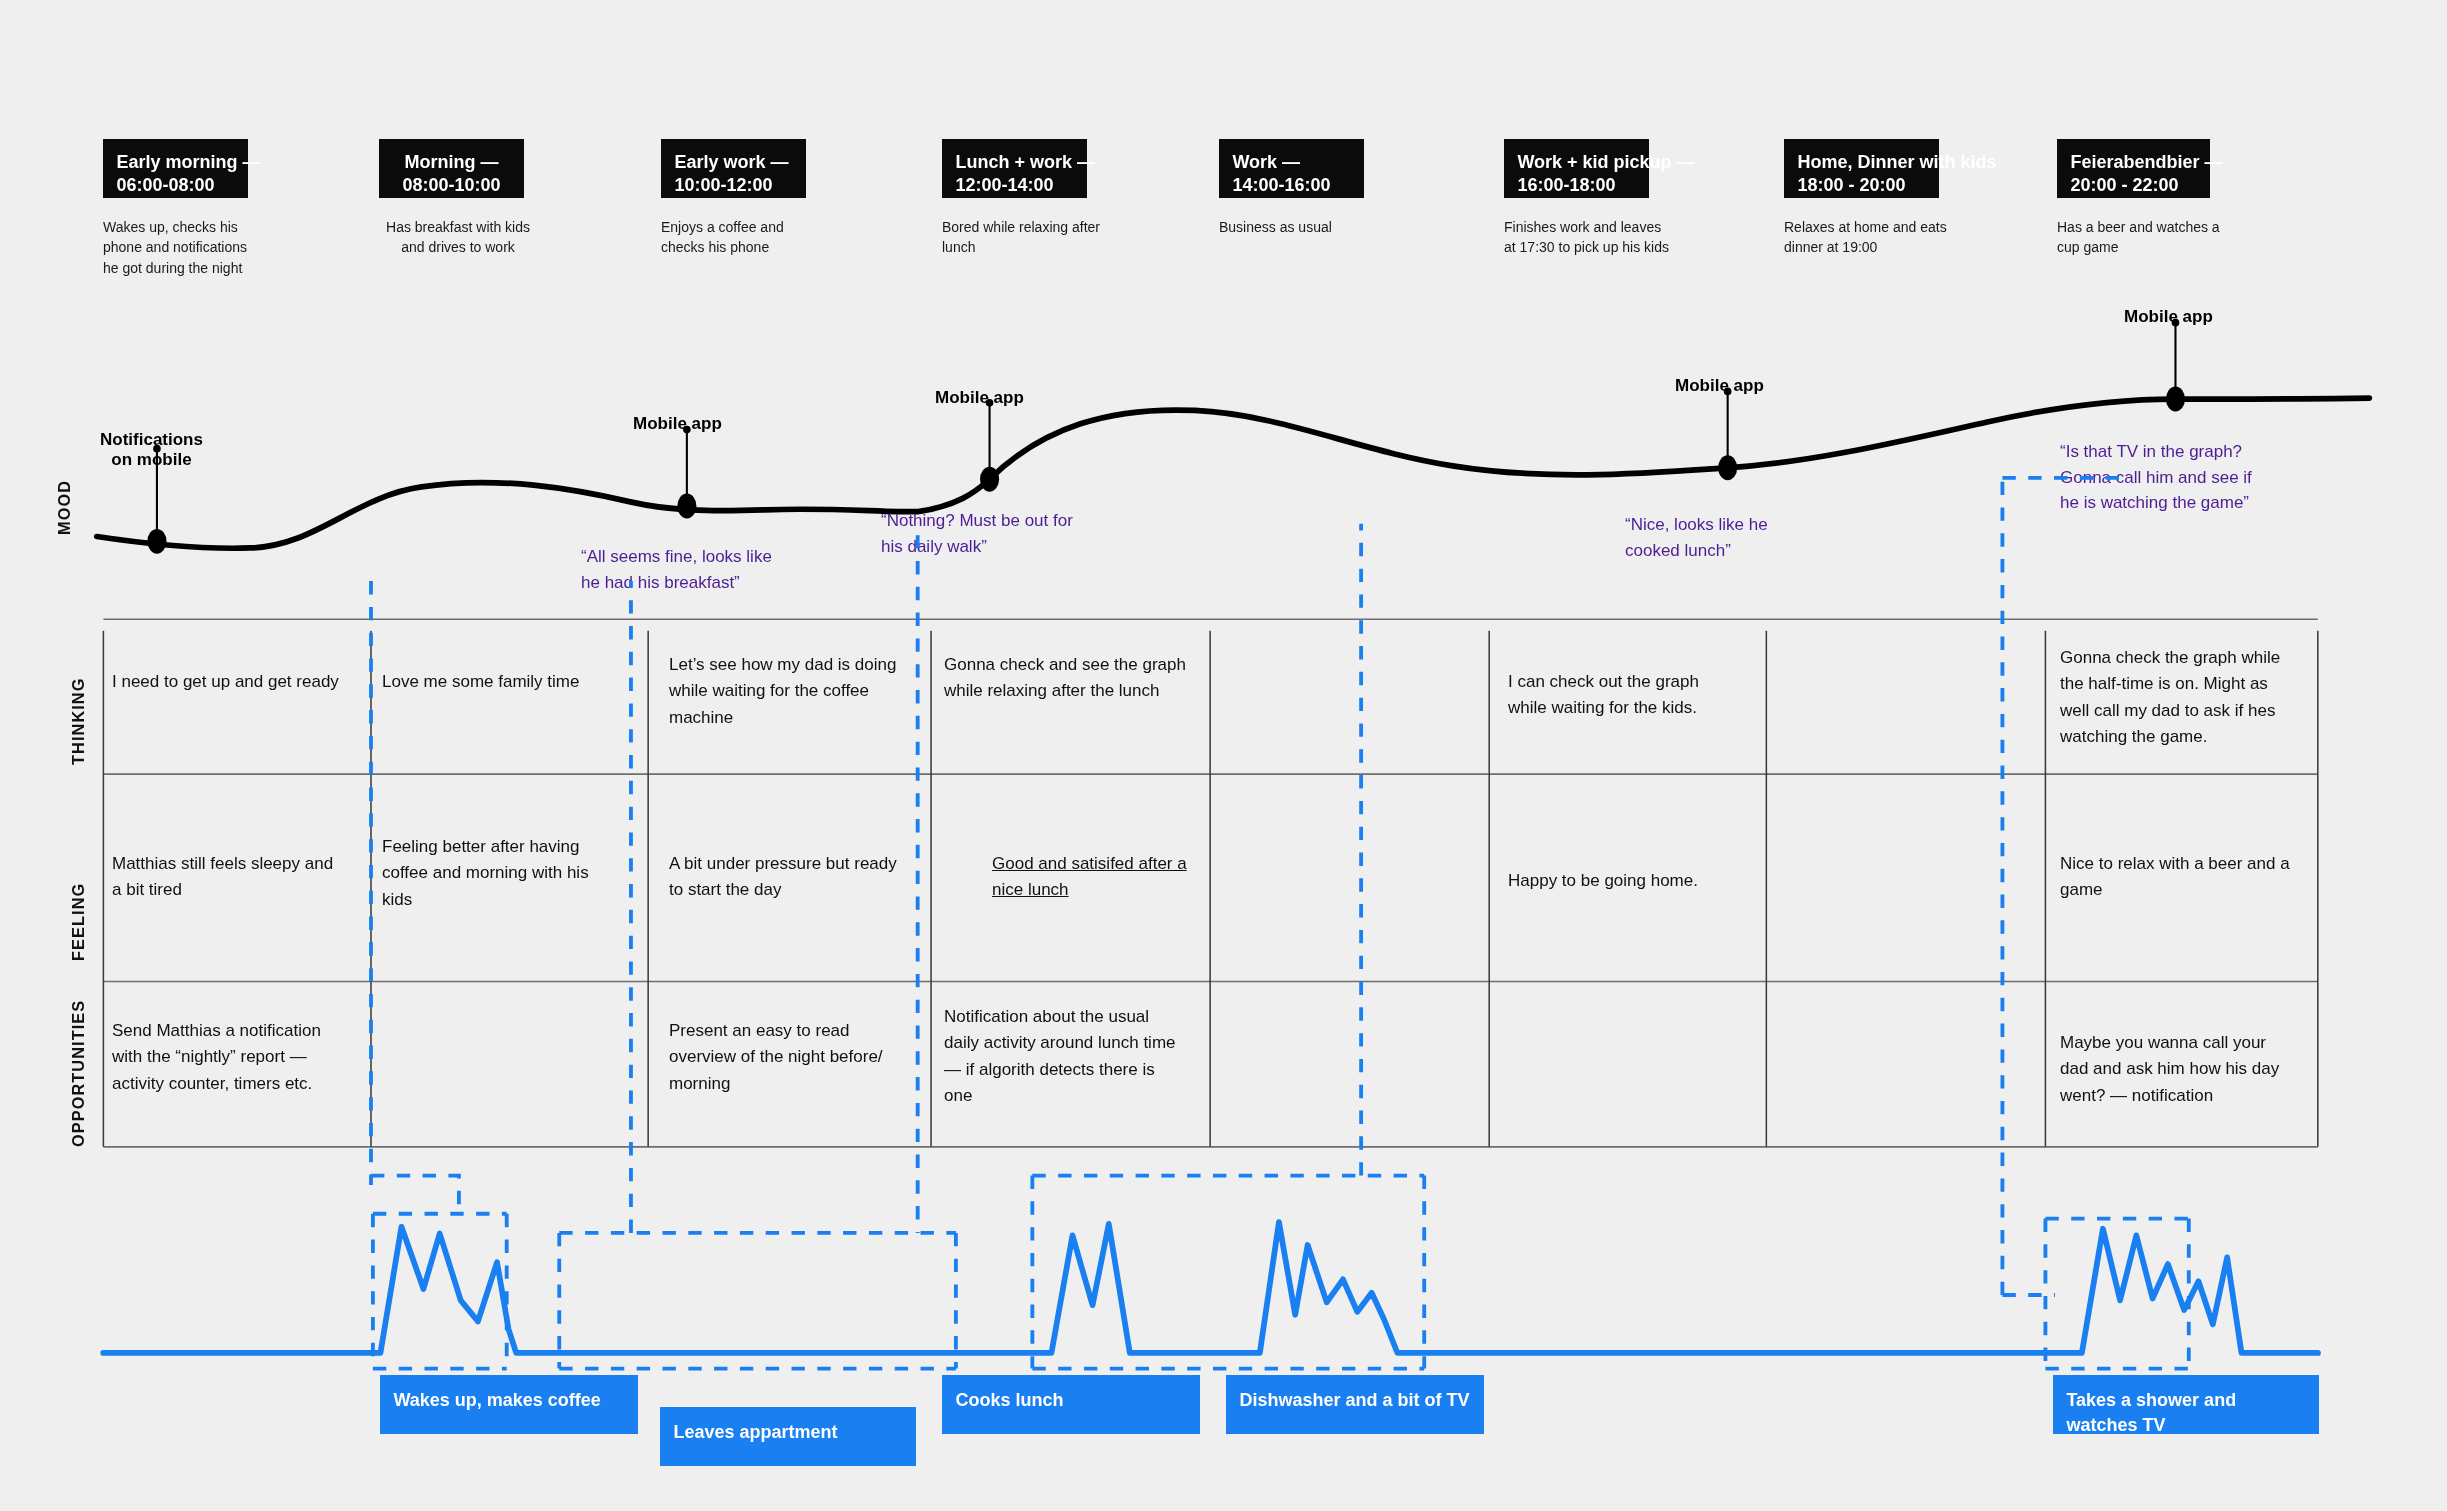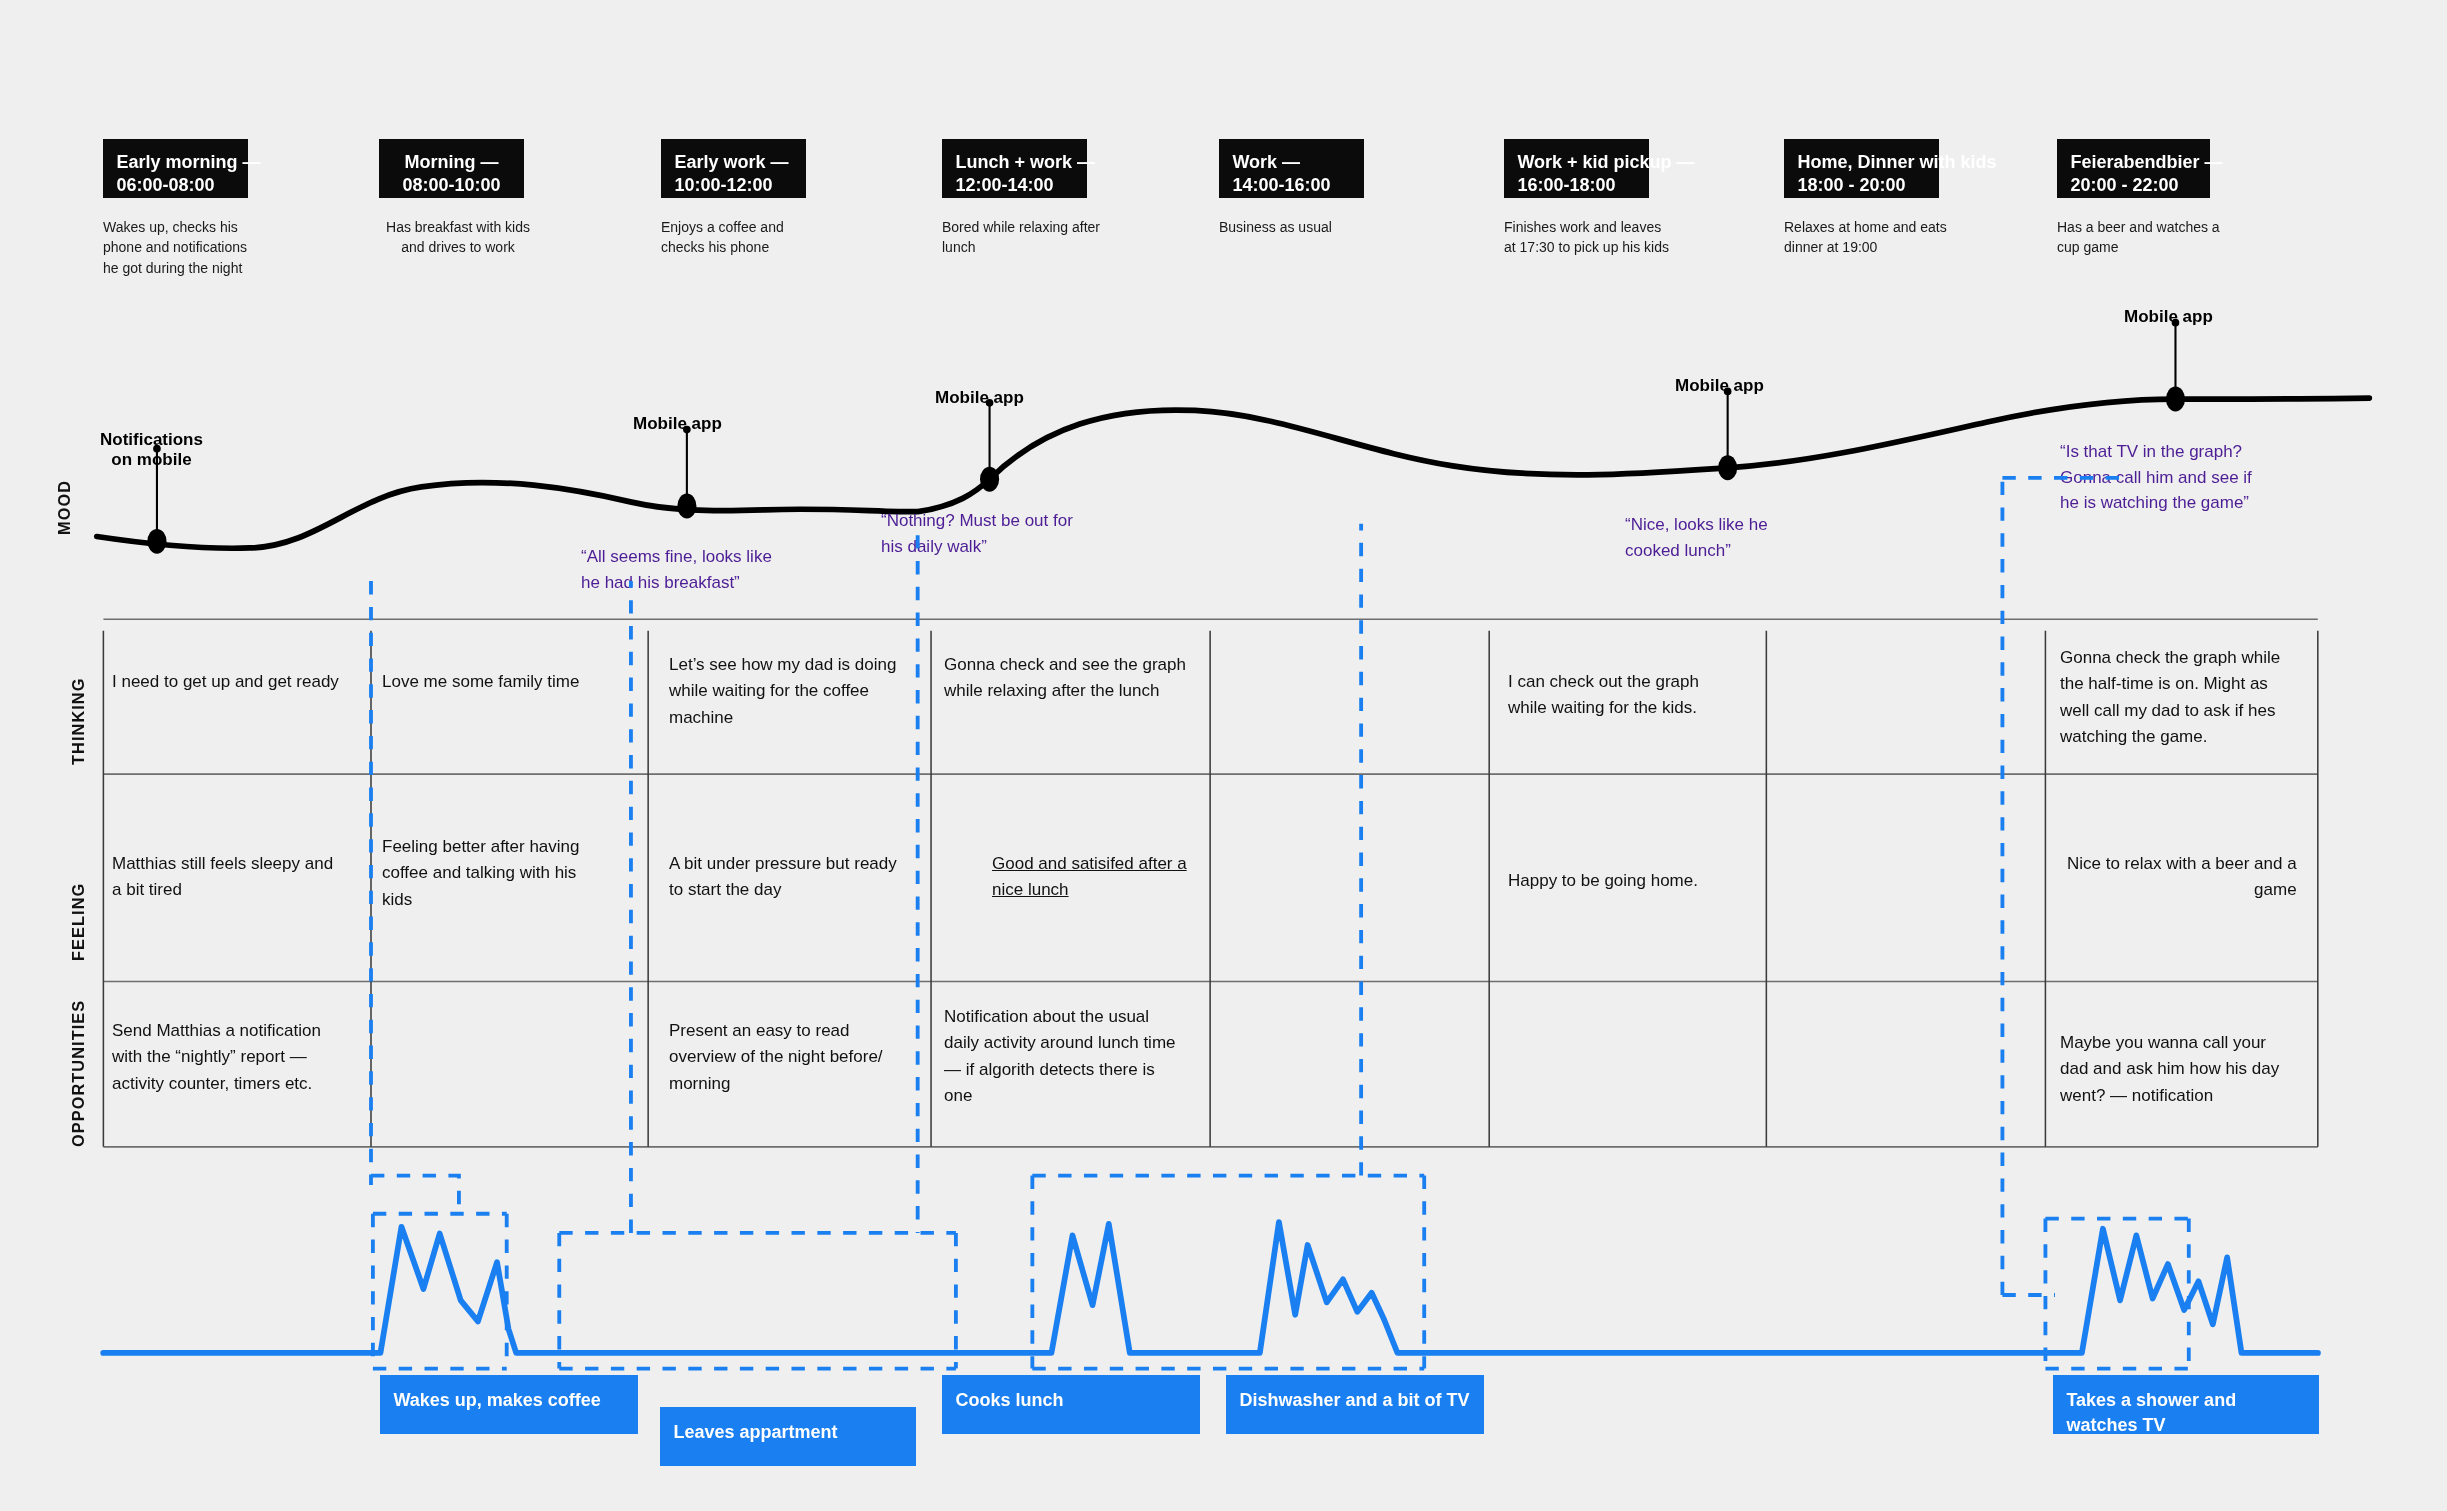--- a/index.html
+++ b/index.html
@@ -265,27 +265,27 @@
   <div class="cell" style="left:112px;top:669px;width:247px;">I need to get up and get ready</div>
   <div class="cell" style="left:382px;top:669px;width:247px;">Love me some family time</div>
   <div class="cell" style="left:669px;top:652px;width:258px;">Let’s see how my dad is doing while waiting for the coffee machine</div>
   <div class="cell" style="left:944px;top:652px;width:256px;">Gonna check and see the graph while relaxing after the lunch</div>
   <div class="cell" style="left:1222px;top:652px;width:256px;"></div>
   <div class="cell" style="left:1508px;top:669px;width:247px;">I can check out the graph while waiting for the kids.</div>
   <div class="cell" style="left:1786px;top:669px;width:247px;"></div>
   <div class="cell" style="left:2060px;top:645px;width:250px;">Gonna check the graph while the half-time is on. Might as well call my dad to ask if hes watching the game.</div>
 
   <div class="cell" style="left:112px;top:851px;width:247px;">Matthias still feels sleepy and a bit tired</div>
-  <div class="cell" style="left:382px;top:834px;width:239px;">Feeling better after having coffee and talking with his kids</div>
+  <div class="cell" style="left:382px;top:834px;width:239px;">Feeling better after having coffee and morning with his kids</div>
   <div class="cell" style="left:669px;top:851px;width:256px;">A bit under pressure but ready to start the day</div>
   <div class="cell" style="left:992px;top:851px;width:239px;text-decoration:underline;">Good and satisifed after a nice lunch</div>
   <div class="cell" style="left:1222px;top:851px;width:239px;"></div>
   <div class="cell" style="left:1508px;top:868px;width:247px;">Happy to be going home.</div>
   <div class="cell" style="left:1786px;top:868px;width:247px;"></div>
-  <div class="cell" style="left:2060px;top:851px;width:250px;text-align:right;">Nice to relax with a beer and a game</div>
+  <div class="cell" style="left:2060px;top:851px;width:250px;">Nice to relax with a beer and a game</div>
 
   <div class="cell" style="left:112px;top:1018px;width:247px;">Send Matthias a notification with the “nightly” report — activity counter, timers etc.</div>
   <div class="cell" style="left:382px;top:1018px;width:247px;"></div>
   <div class="cell" style="left:669px;top:1018px;width:260px;">Present an easy to read overview of the night before/ morning</div>
   <div class="cell" style="left:944px;top:1004px;width:250px;">Notification about the usual daily activity around lunch time — if algorith detects there is one</div>
   <div class="cell" style="left:1222px;top:1018px;width:247px;"></div>
   <div class="cell" style="left:1508px;top:1018px;width:247px;"></div>
   <div class="cell" style="left:1786px;top:1018px;width:247px;"></div>
   <div class="cell" style="left:2060px;top:1030px;width:250px;">Maybe you wanna call your dad and ask him how his day went? — notification</div>
 

